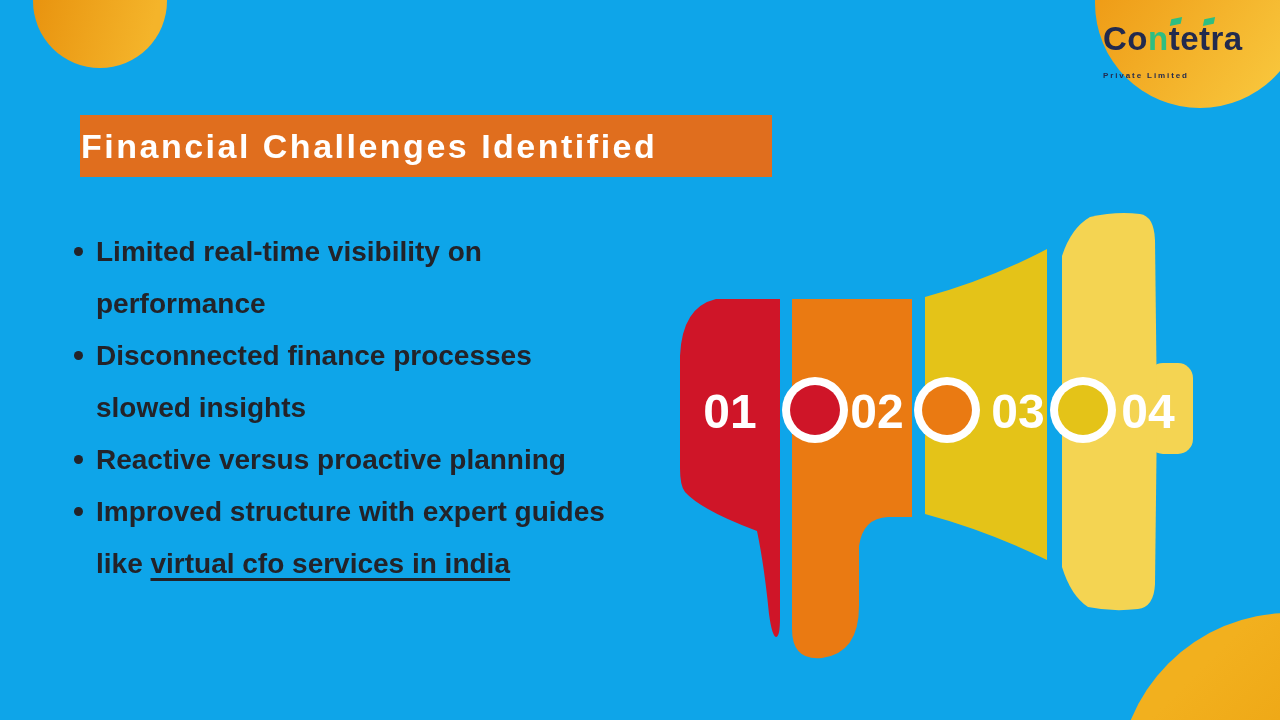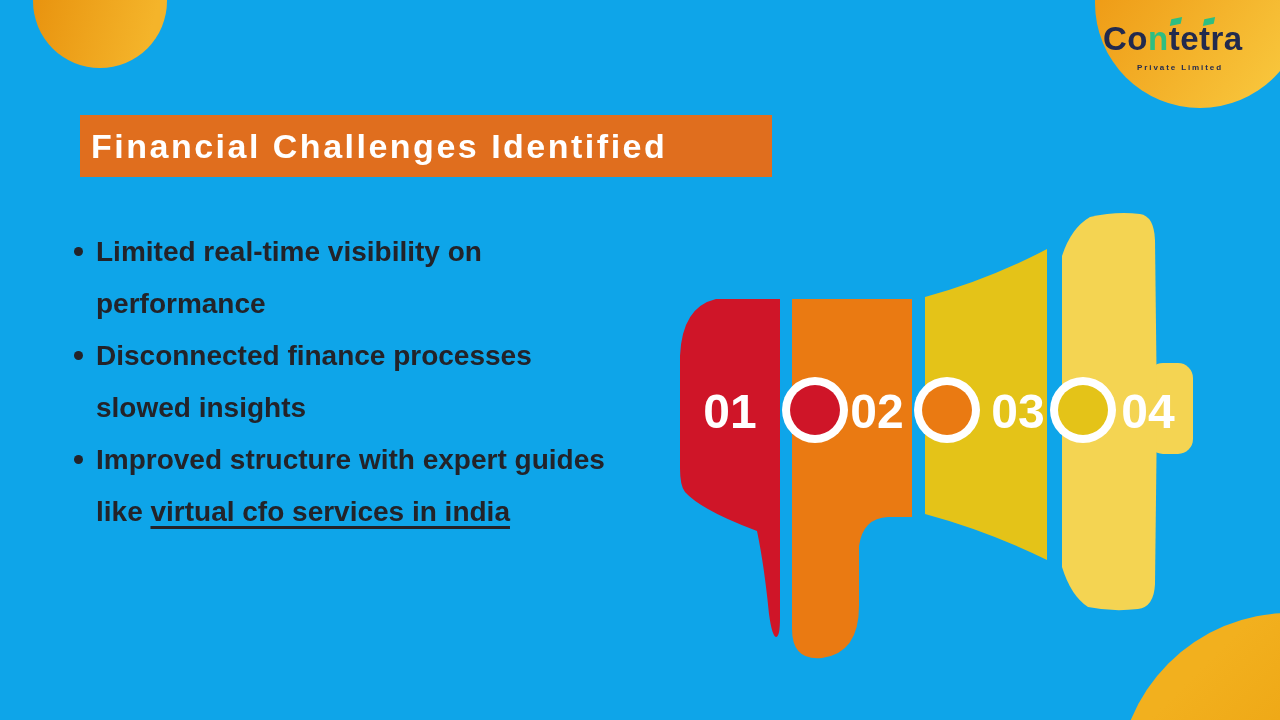--- a/index.html
+++ b/index.html
@@ -18,25 +18,25 @@
   
   .logo-inner{position:absolute;left:8px;top:124px;width:154px;}
   .logo-name{position:relative;font-weight:700;font-size:33px;line-height:1;
     color:#222A4E;white-space:nowrap;letter-spacing:0.5px;}
   .logo-accent{color:#2EBE82;}
   .tick{position:absolute;width:10px;height:7px;background:#2EBE82;
     transform:skewX(-25deg) rotate(-14deg);top:-4px;}
   .tick1{left:68px;}
   .tick2{left:101px;}
   .logo-sub{font-weight:700;font-size:8px;letter-spacing:1.9px;color:#232B4F;
-    text-align:center;margin-top:8px;}
+    text-align:left;margin-top:16px;}
   
   .title-banner{
     position:absolute;left:80px;top:115px;width:692px;height:62px;
-    background:#E06E1E;color:#FFFFFF;box-sizing:border-box;padding-left:11px;
+    background:#E06E1E;color:#FFFFFF;box-sizing:border-box;padding-left:1px;
     font-weight:700;font-size:34px;line-height:62px;letter-spacing:2.5px;
     white-space:nowrap;
   }
   
   .bullets{
     position:absolute;left:72px;top:226px;width:556px;margin:0;padding:0;
     list-style:none;
   }
   .bullets li{
     position:relative;padding-left:24px;
@@ -73,20 +73,23 @@
     <span>Financial Challenges Identified</span>
   </div>
 
   <ul class="bullets">
     <li>
       <span>Limited real-time visibility on performance</span>
     </li>
     <li>
       <span>Disconnected finance processes slowed insights</span>
     </li>
+    <li>
+      <span>Reactive versus proactive planning</span>
+    </li>
     <li><span>Improved structure with expert guides like </span><span class="link">virtual cfo services in india</span></li>
   </ul>
 
   <svg class="megaphone" viewBox="660 205 560 470" xmlns="http://www.w3.org/2000/svg">
 
     <path d="M 716 299 L 780 299 L 780 618 Q 780 637 776 637 Q 772 636 769 614
              Q 764 564 757 531 Q 701 510 685 492 Q 680 486 680 468 L 680 356
              Q 682 307 716 299 Z" fill="#CF1528"></path>
 
     <path d="M 792 299 L 912 299 L 912 517 L 888 517 Q 863 518 859 546 L 859 606

